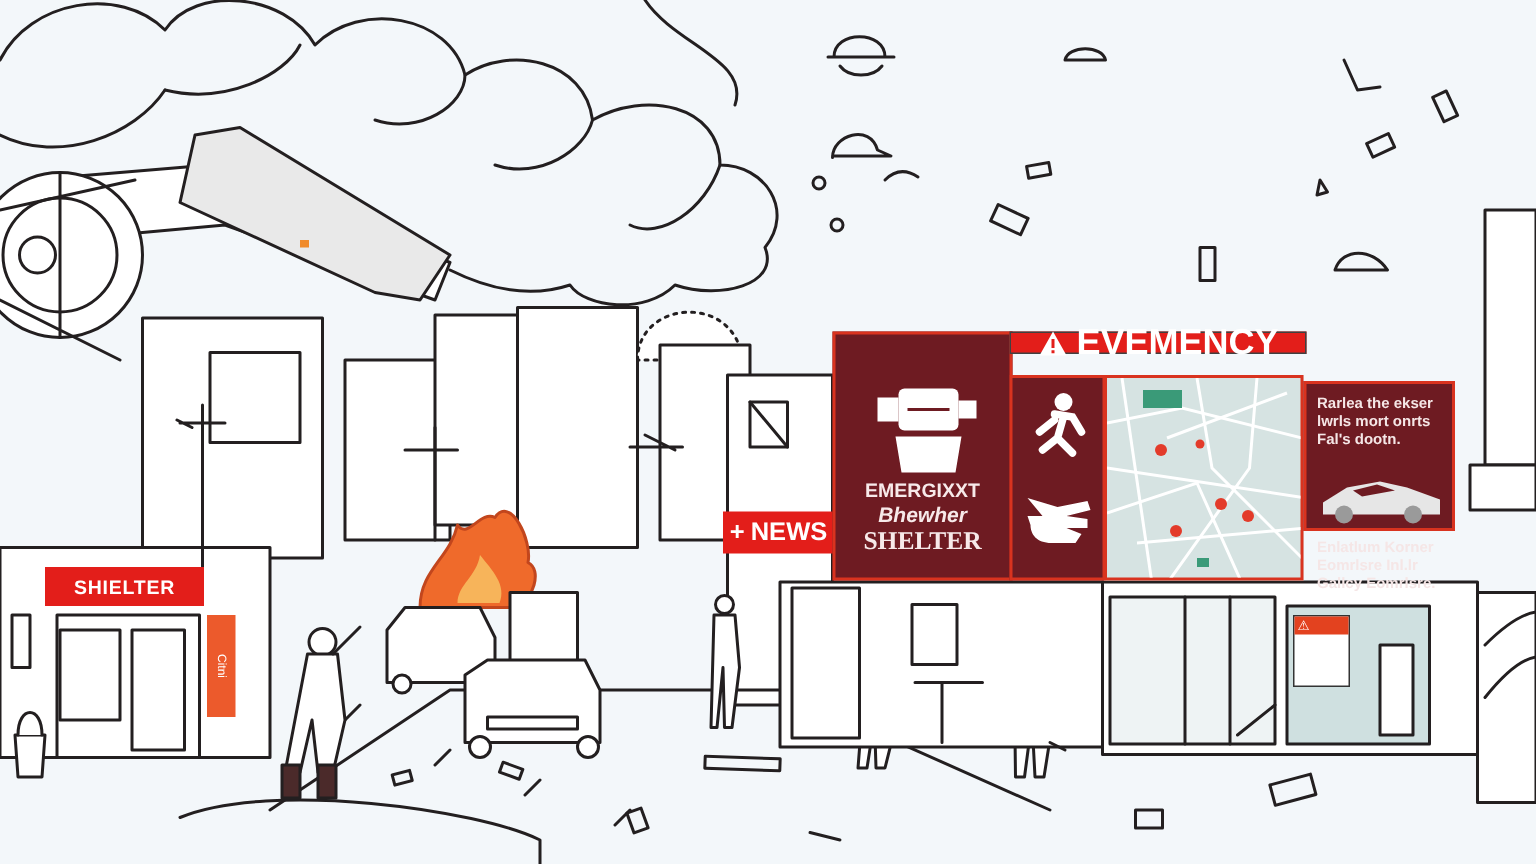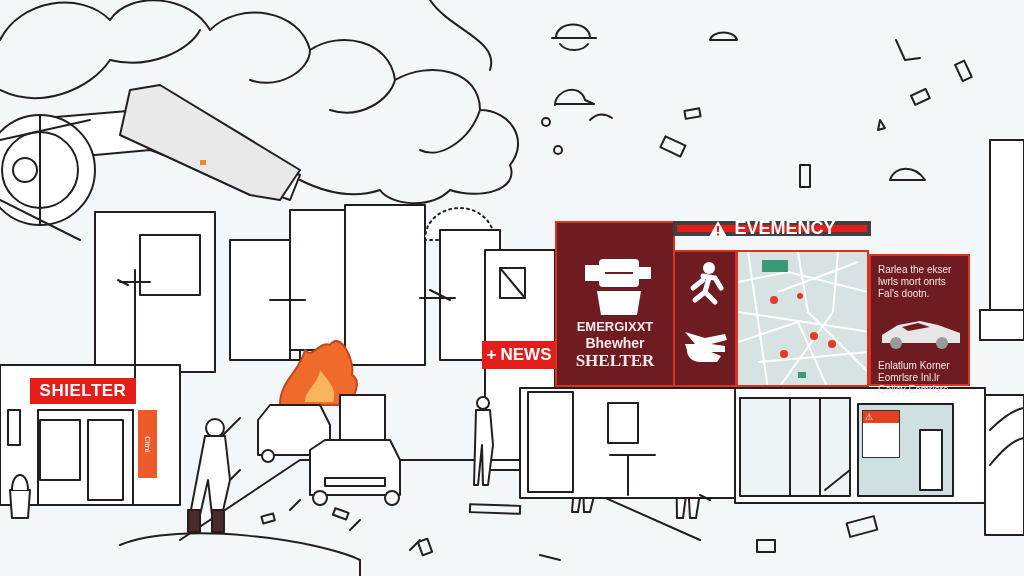--- a/index.html
+++ b/index.html
@@ -2,33 +2,33 @@
 <html><head>
 <meta charset="utf-8">
 <style>
   html,body{margin:0;padding:0;}
   body{width:1024px;height:576px;overflow:hidden;background:#f3f7fa;font-family:"Liberation Sans",sans-serif;position:relative;}
   .scene{position:absolute;inset:0;}
   svg.lineart{position:absolute;left:0;top:0;width:1024px;height:576px;}
   .panel{position:absolute;box-sizing:border-box;}
   .maroon{background:#6e1b22;border:2px solid #d9331f;padding-left:38px;}
   .redbar{background:#e31e1a;color:#fff;font-weight:bold;}
-  .sign-shelter{left:30px;top:378px;width:106px;height:26px;font-size:17px;display:flex;align-items:center;justify-content:center;letter-spacing:0.5px;}
+  .sign-shelter{left:30px;top:378px;width:106px;height:26px;font-size:13px;display:flex;align-items:center;justify-content:center;letter-spacing:0.5px;}
   .news{left:482px;top:341px;width:74px;height:28px;font-size:17px;display:flex;align-items:center;justify-content:center;gap:4px;}
   .p1{left:555px;top:221px;width:120px;height:166px;}
   .p1 .icon{position:absolute;left:18px;top:30px;width:84px;height:76px;}
   .p1 .t{position:absolute;left:0;right:0;text-align:center;color:#f7e9e9;font-weight:bold;}
   .p1 .t1{top:96px;font-size:13px;}
-  .p1 .t2{top:112px;font-size:14px;}
+  .p1 .t2{top:112px;font-size:14px;font-style:italic;}
   .p1 .t3{top:128px;font-size:17px;font-family:Liberation Serif, serif;}
-  .p2head{left:673px;top:221px;width:198px;height:15px;background:#e31e1a;border:4px solid #404040;color:#fff;font-weight:bold;font-size:18px;display:flex;align-items:center;justify-content:center;gap:6px;}
+  .p2head{left:673px;top:221px;width:198px;height:15px;background:#e31e1a;border:1px solid #404040;color:#fff;font-weight:bold;font-size:24px;display:flex;align-items:center;justify-content:center;gap:6px;}
   .p2{left:673px;top:250px;width:64px;height:137px;}
   .p2 svg{position:absolute;left:6px;}
   .map{left:736px;top:250px;width:133px;height:137px;background:#d6e3e2;border:2px solid #d9331f;overflow:hidden;}
-  .p3{left:869px;top:254px;width:101px;height:132px;padding:8px 7px;color:#f5e6e6;font-size:10px;line-height:12px;font-weight:normal;}
+  .p3{left:869px;top:254px;width:101px;height:100px;padding:8px 7px;color:#f5e6e6;font-size:10px;line-height:12px;font-weight:bold;}
   .p3 .carbox{height:50px;margin:5px 0;}
   .poster{left:862px;top:410px;width:38px;height:48px;background:#fff;border:1px solid #333;}
   .poster .head{height:12px;background:#e3421f;color:#fff;font-size:9px;display:flex;align-items:center;padding-left:2px;}
   .orange-sign{left:138px;top:410px;width:19px;height:68px;background:#ec5a2c;color:#fff;font-size:8px;writing-mode:vertical-rl;display:flex;align-items:center;justify-content:center;}
 </style>
 </head>
 <body>
 
 <div class="scene">
 

